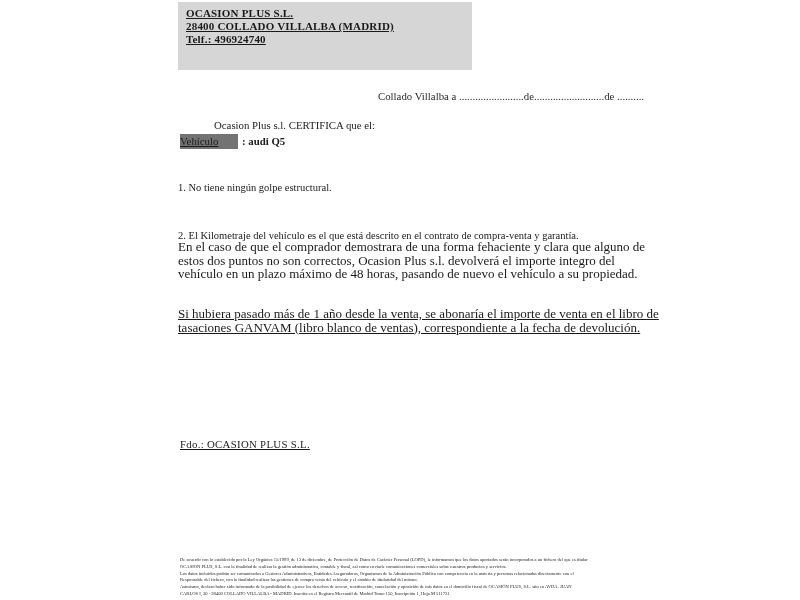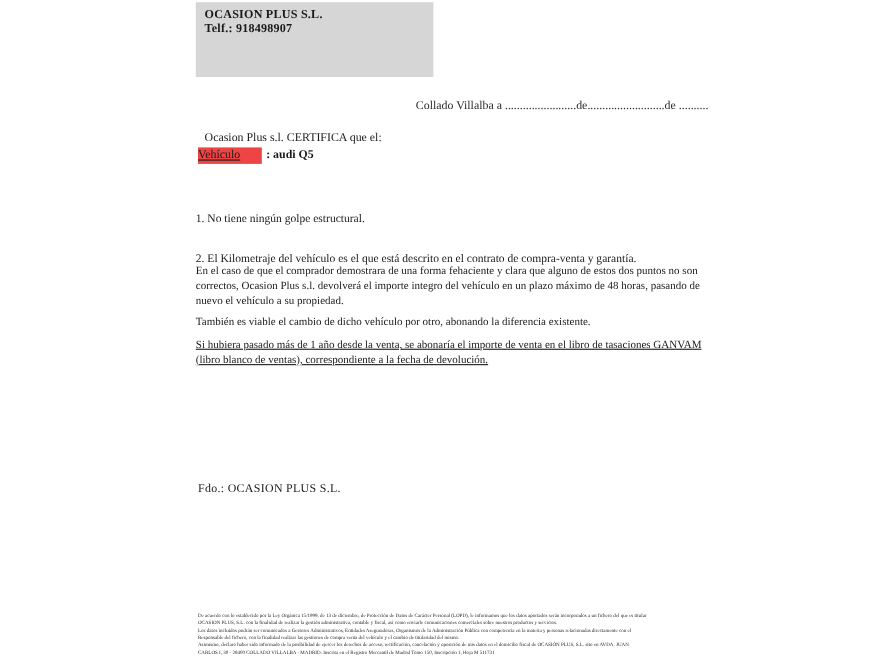--- a/index.html
+++ b/index.html
@@ -14,89 +14,92 @@
     background: #ffffff;
     font-family: "Liberation Serif", serif;
     color: #1a1a1a;
     overflow: hidden;
   }
   
   .company-block {
     position: absolute;
     left: 178px;
     top: 2px;
-    width: 216px;
+    width: 294px;
     height: 68px;
     background: #d6d6d6;
     padding: 5px 0 0 8px;
     box-sizing: border-box;
     font-weight: bold;
     font-size: 11px;
     line-height: 13.2px;
     letter-spacing: 0.2px;
     white-space: nowrap;
+    text-decoration: underline;
   }
   
   .date-line {
     position: absolute;
     left: 378px;
     top: 90px;
     font-size: 10.8px;
     white-space: nowrap;
     color: #2a2a2a;
   }
   
   .certify {
     position: absolute;
     left: 180px;
     top: 118px;
     font-size: 10.8px;
     line-height: 15.5px;
   }
   .certify .intro {
     padding-left: 6px;
+    margin-left: 28px;
   }
   .veh-row .label {
     display: inline-block;
     width: 58px;
-    background: #ef4444;
+    background: #737373;
     text-decoration: underline;
   }
   .veh-row .value {
     margin-left: 4px;
     font-weight: bold;
   }
   
   .point {
     position: absolute;
     left: 178px;
     width: 480px;
     font-size: 10.5px;
     line-height: 13.5px;
   }
-  .point.p1 { top: 193px; }
+  .point.p1 { top: 181px; }
   .point.p2 { top: 201px; margin-top: 28px; }
   
   .para {
     position: absolute;
     left: 178px;
     width: 482px;
-    font-size: 10px;
+    font-size: 13px;
     line-height: 13.6px;
   }
   .para.refund   { top: 240px; }
   .para.exchange { top: 286px; }
   .para.ganvam   { top: 307px; text-decoration: underline; }
   
   .signature {
     position: absolute;
     left: 180px;
     top: 438px;
     font-size: 10.8px;
     letter-spacing: 0.3px;
+    text-decoration: underline;
   }
   
   .legal-wrap {
     position: absolute;
     left: 180px;
     top: 557px;
     width: 445px;
     height: 42px;
     overflow: hidden;
   }
@@ -110,37 +113,37 @@
     white-space: nowrap;
   }
 </style>
 </head>
 <body>
 
 <div class="page">
 
   <div class="company-block">
     <div>OCASION PLUS S.L.</div>
-    <div>Telf.: 918498907</div>
+    <div>28400 COLLADO VILLALBA (MADRID)</div>
+    <div>Telf.: 496924740</div>
   </div>
 
   <div class="date-line">Collado Villalba a ........................de..........................de ..........</div>
 
   <div class="certify">
     <div class="intro">Ocasion Plus s.l. CERTIFICA que el:</div>
     <div class="veh-row">
       <span class="label">Vehículo</span><span class="value">: audi Q5</span>
     </div>
   </div>
 
   <div class="point p1">1. No tiene ningún golpe estructural.</div>
   <div class="point p2">2. El Kilometraje del vehículo es el que está descrito en el contrato de compra-venta y garantía.</div>
 
   <div class="para refund">En el caso de que el comprador demostrara de una forma fehaciente y clara que alguno de estos dos puntos no son correctos, Ocasion Plus s.l. devolverá el importe integro del vehículo en un plazo máximo de 48 horas, pasando de nuevo el vehículo a su propiedad.</div>
-  <div class="para exchange">También es viable el cambio de dicho vehículo por otro, abonando la diferencia existente.</div>
   <div class="para ganvam">Si hubiera pasado más de 1 año desde la venta, se abonaría el importe de venta en el libro de tasaciones GANVAM (libro blanco de ventas), correspondiente a la fecha de devolución.</div>
 
   <div class="signature">Fdo.: OCASION PLUS S.L.</div>
 
   <div class="legal-wrap">
     <div class="legal-inner">
       <div>De acuerdo con lo establecido por la Ley Orgánica 15/1999, de 13 de diciembre, de Protección de Datos de Carácter Personal (LOPD), le informamos que los datos aportados serán incorporados a un fichero del que es titular</div>
       <div>OCASION PLUS, S.L. con la finalidad de realizar la gestión administrativa, contable y fiscal, así como enviarle comunicaciones comerciales sobre nuestros productos y servicios.</div>
       <div>Los datos incluidos podrán ser comunicados a Gestores Administrativos, Entidades Aseguradoras, Organismos de la Administración Pública con competencia en la materia y personas relacionadas directamente con el</div>
       <div>Responsable del fichero, con la finalidad realizar las gestiones de compra venta del vehículo y el cambio de titularidad del mismo.</div>

